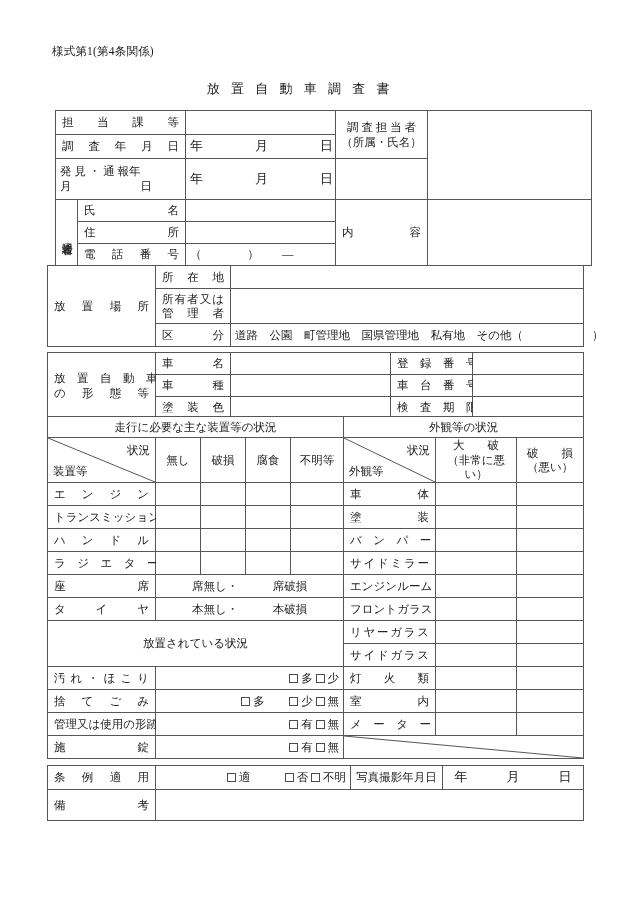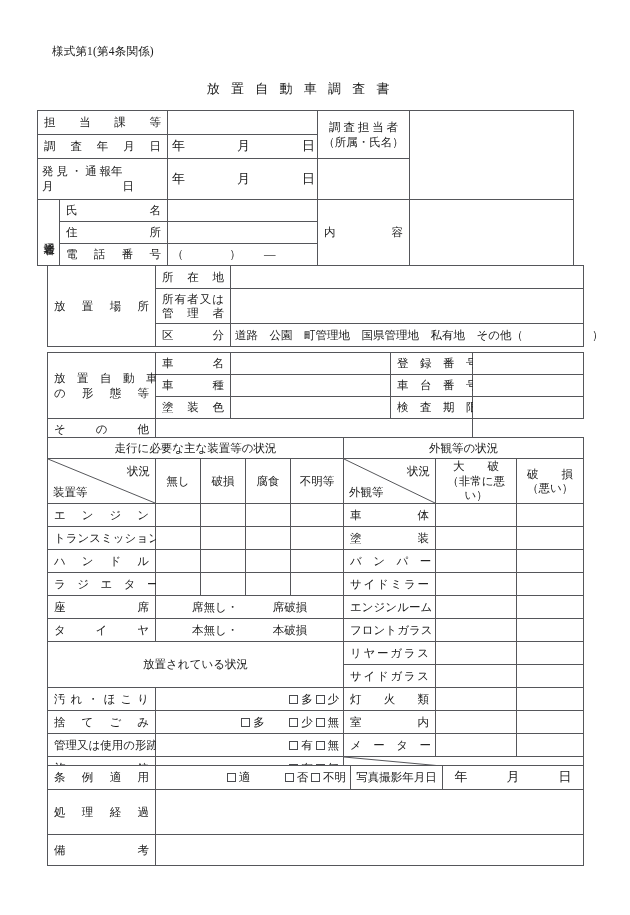--- a/index.html
+++ b/index.html
@@ -70,36 +70,36 @@
     width: 36px; height: 45px;
     text-align: center;
     font-size: 11.5px;
     line-height: 1.35;
   }
   .seiri-val { width: 110px; height: 45px; }
 
   
   .tbl-head {
     position: absolute;
-    left: 37px; top: 110px;
+    left: 55px; top: 110px;
     width: 536px;
   }
   .tbl-place {
     position: absolute;
     left: 47px; top: 265px;
     width: 536px;
   }
   .tbl-vehicle {
     position: absolute;
     left: 47px; top: 352px;
     width: 536px;
   }
   .tbl-cond {
     position: absolute;
-    left: 47px; top: 437px;
+    left: 47px; top: 416px;
     width: 536px;
     padding-left: 13px;
   }
   .tbl-bottom {
     position: absolute;
     left: 47px; top: 765px;
     width: 536px;
   }
 
   .vert {
@@ -464,23 +464,19 @@
       <td class="lbl" style="height:23px">条　例　適　用</td>
       <td class="chk" style="padding-left:8px">
         <span style="display:inline-block;width:55px"><span class="chkbox"></span><span>適</span></span>
         <span style="display:inline-block;width:55px"><span class="chkbox"></span><span>否</span></span>
         <span><span class="chkbox"></span><span>不明</span></span>
       </td>
       <td class="v-center">写真撮影年月日</td>
       <td class="v-center datecell">年　　　月　　　日</td>
     </tr>
     <tr>
-      <td class="lbl" style="height:44px">処　理　経　過</td>
-      <td colspan="3"></td>
-    </tr>
-    <tr>
       <td class="lbl" style="height:30px">備　　　　考</td>
       <td colspan="3"></td>
     </tr>
   </tbody>
     </table>
 
 </div>
 
 </body></html>

